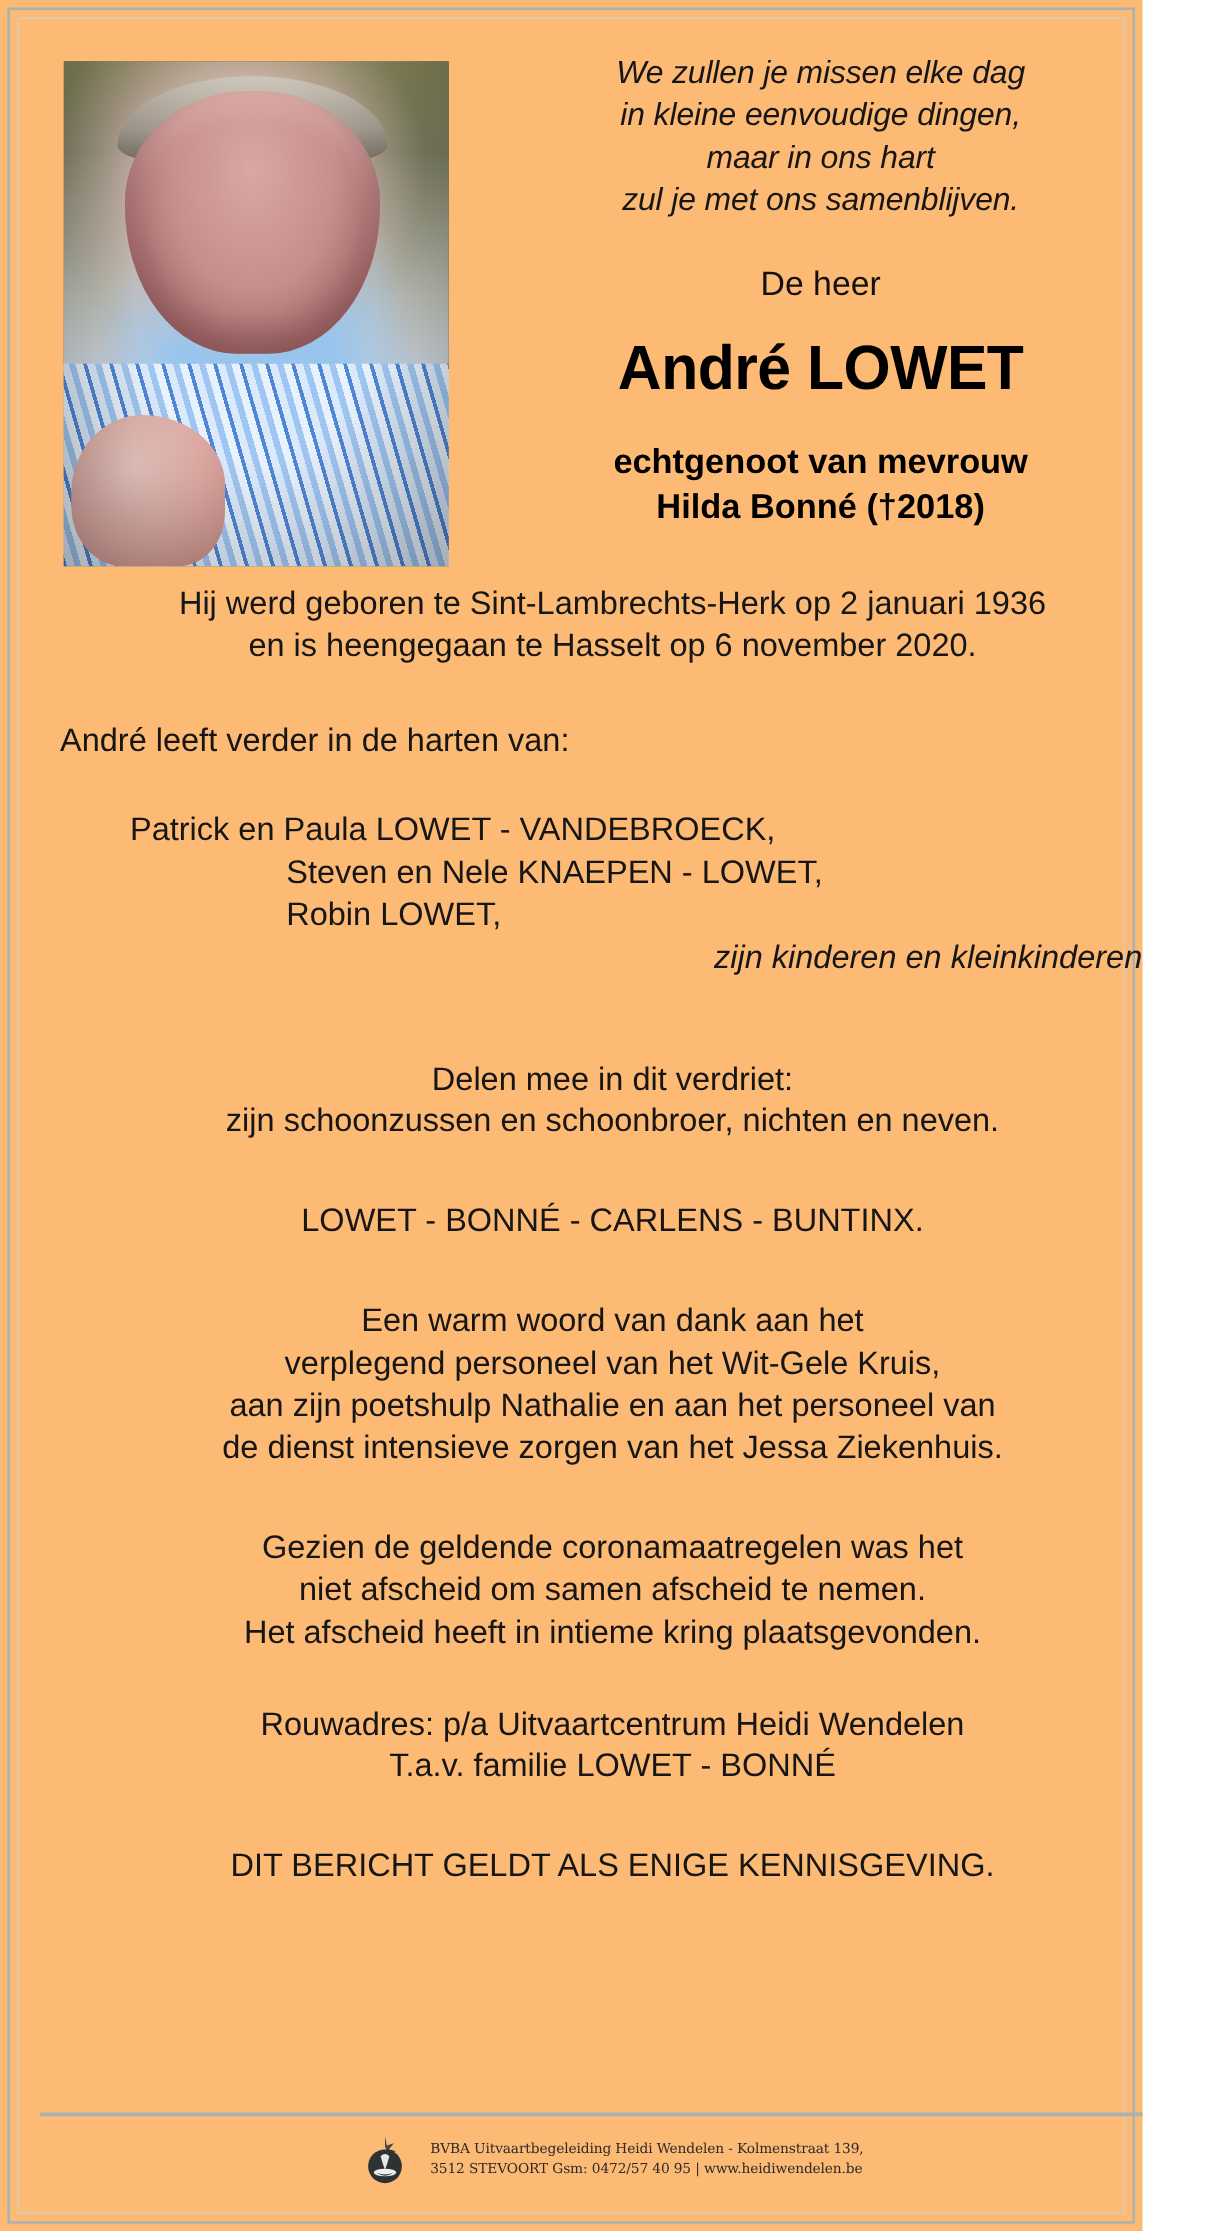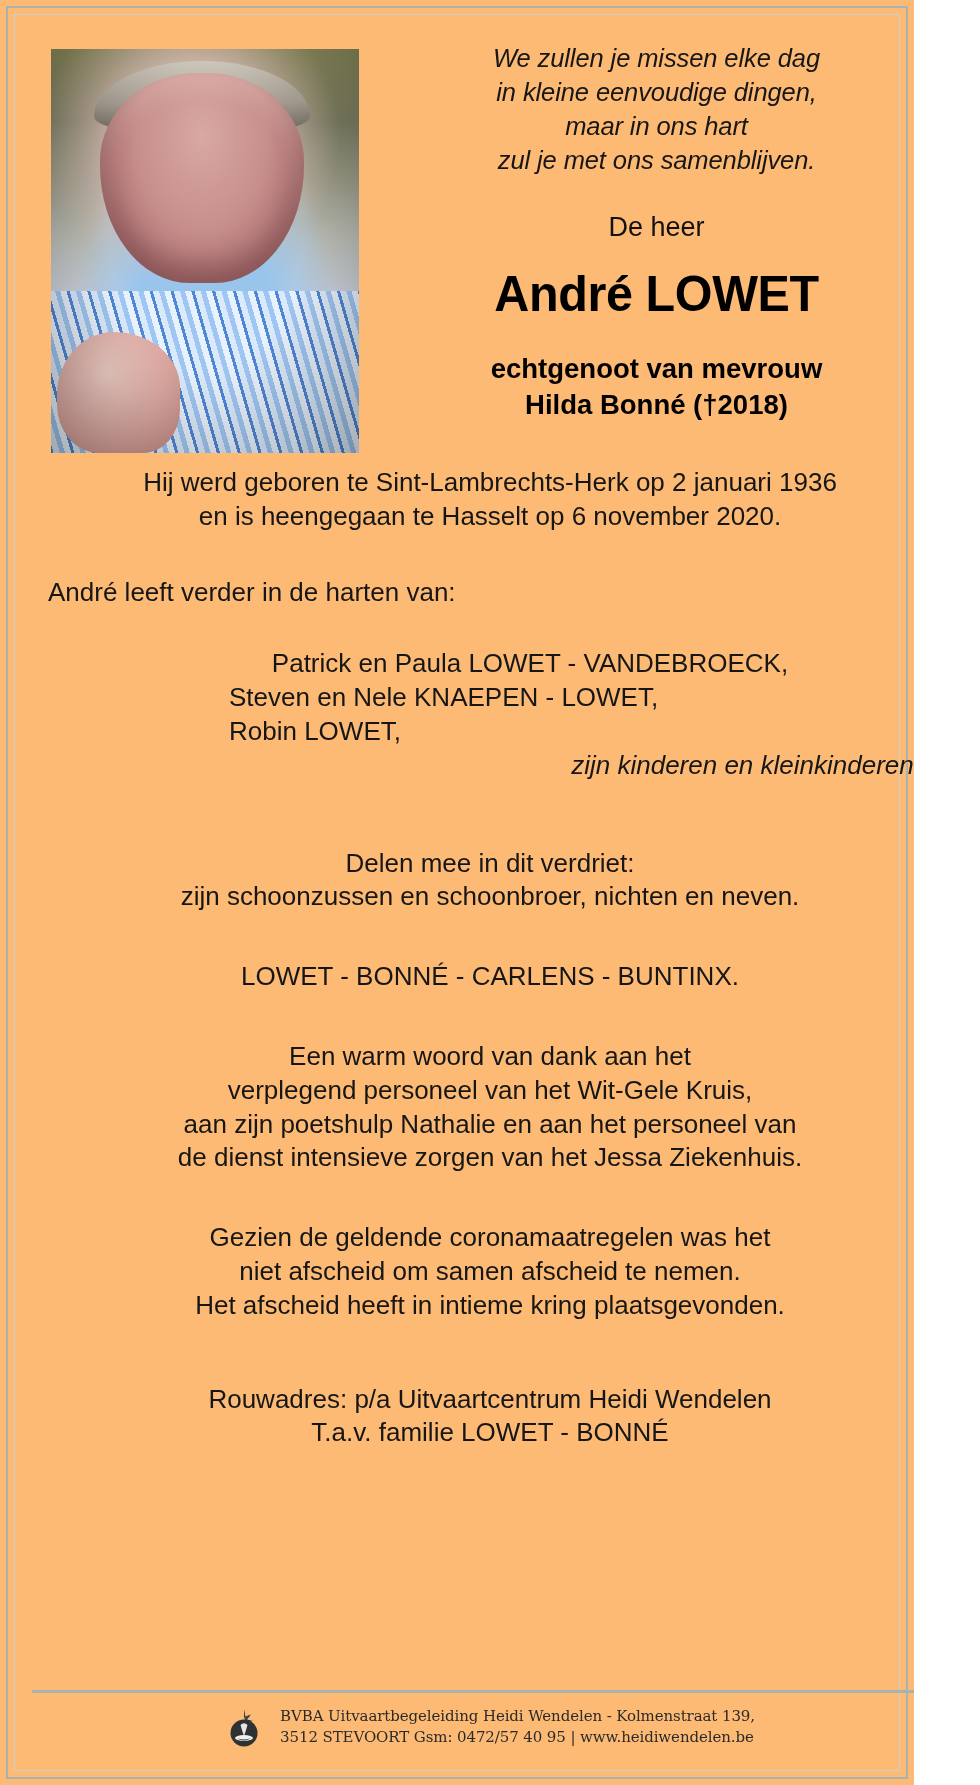--- a/index.html
+++ b/index.html
@@ -177,25 +177,25 @@
   .body-block p { margin: 0; }
 
   .b-born      { margin-top: 14px; }
   .b-lives     { margin-top: 42px; text-align: left; padding-left: 24px; }
   .b-children  { margin-top: 38px; }
   .b-share     { margin-top: 64px; }
   .b-families  { margin-top: 46px; }
   .b-thanks    { margin-top: 46px; }
   .b-corona    { margin-top: 46px; }
   .b-condol    { margin-top: 46px; }
-  .b-address   { margin-top: 60px; }
+  .b-address   { margin-top: 40px; }
   .b-notice    { margin-top: 46px; }
 
   .kids { text-align: center; }
-  .kid-line-1 { text-align: center;  padding-left: 80px; }
+  .kid-line-1 { text-align: left;  padding-left: 80px; }
   .kid-line-2 { text-align: left;  padding-left: 205px; }
   .kid-line-3 { text-align: left;  padding-left: 205px; }
   .kid-italic {
     font-style: italic;
     text-align: right;
     padding-right: 35px;
     margin-top: 2px;
   }
 
   
@@ -216,21 +216,21 @@
     justify-content: center;
     gap: 13px;
   }
   .footer-logo {
     width: 42px;
     height: 44px;
     flex: 0 0 auto;
   }
   .footer-text {
     font-family: "DejaVu Serif", serif;
-    font-size: 15px;
+    font-size: 11px;
     line-height: 1.42;
     color: #2a2a2a;
     text-align: left;
     letter-spacing: -0.1px;
   }
 </style>
 </head>
 <body>
 
 <div class="card">
@@ -309,20 +309,23 @@
       <p>niet afscheid om samen afscheid te nemen.</p>
       <p>Het afscheid heeft in intieme kring plaatsgevonden.</p>
     </div>
 
 
     <div class="body-block b-address">
       <p>Rouwadres: p/a Uitvaartcentrum Heidi Wendelen</p>
       <p>T.a.v. familie LOWET - BONNÉ</p>
     </div>
 
+    <div class="body-block b-notice">
+      <p>DIT BERICHT GELDT ALS ENIGE KENNISGEVING.</p>
+    </div>
 
     <div class="footer">
       <div class="footer-rule"></div>
       <div class="footer-row">
         <svg class="footer-logo" viewBox="0 0 42 44">
           <circle cx="19" cy="28" r="13.5" fill="#2f3233"></circle>
           <path d="M19 4 L20.4 11.6 L26 9.6 L22 14.4 L28 16 L21.2 17.2 L19 12 Z" fill="#2f3233"></path>
           <path d="M19 6.5 L19.8 12.2 L24 10.6 L21 14.4 L19 12.4 Z" fill="#4a4e4f"></path>
           <ellipse cx="19" cy="33" rx="9" ry="3" fill="#ffffff" opacity="0.92"></ellipse>
           <path d="M12 33 q7 5 14 0 q-7 3.2 -14 0 Z" fill="#2f3233"></path>

